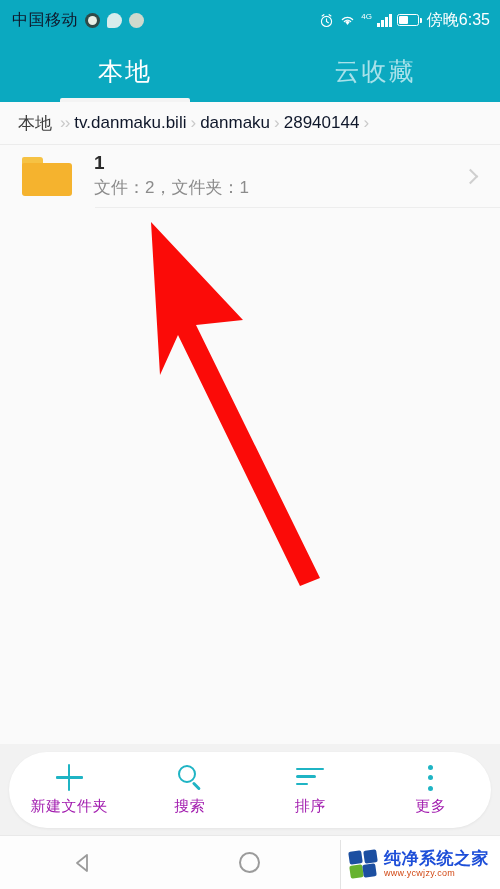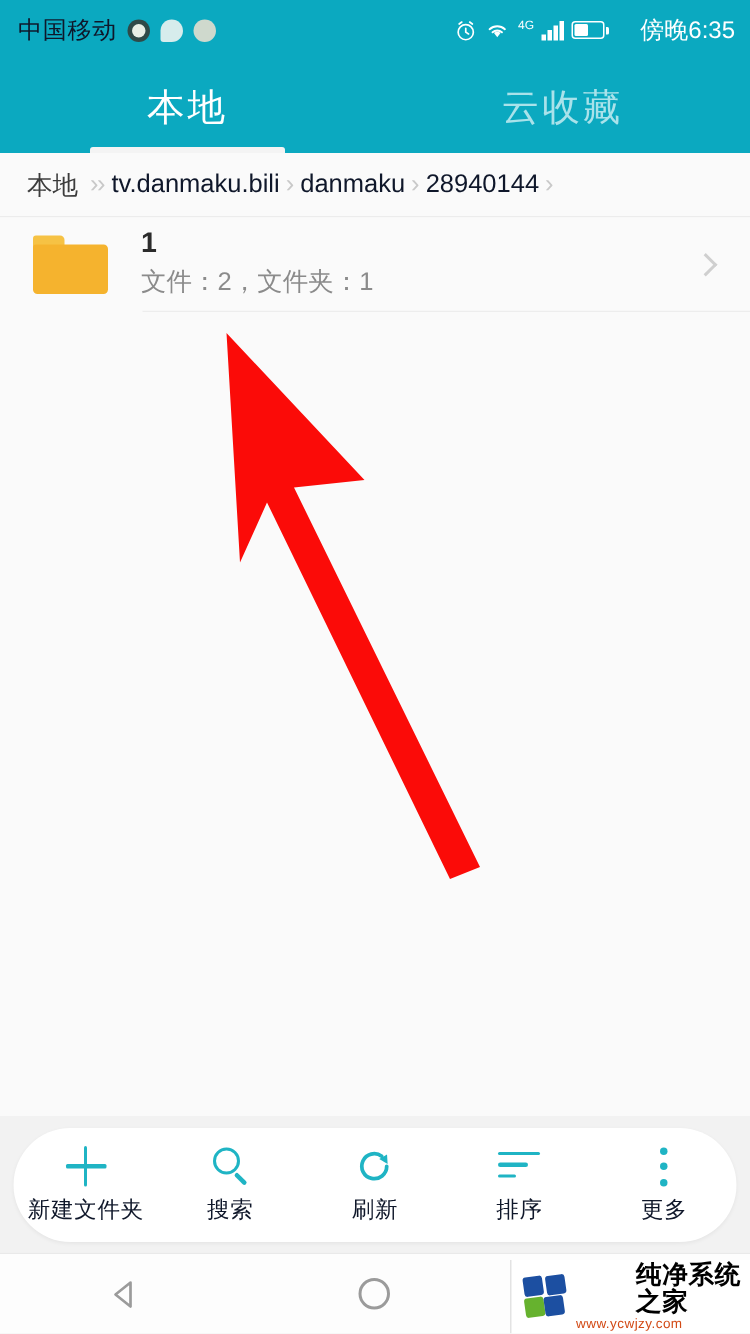--- a/index.html
+++ b/index.html
@@ -21,21 +21,21 @@
   .sb-carrier { font-size:16px; color:#0f172a; letter-spacing:.5px; }
   .sb-appicon { width:15px; height:15px; border-radius:50%; display:inline-block; }
   .sb-appicon.dark { background:#2f4a48; position:relative; }
   .sb-appicon.dark::after{
     content:""; position:absolute; left:3px; top:3px; width:9px; height:9px;
     border-radius:50%; background:#e8efe6;
   }
   .sb-appicon.bubble { background:#d7ecec; border-radius:50% 50% 50% 2px; }
   .sb-appicon.pale { background:#cfd9cd; }
   .sb-right { display:flex; align-items:center; gap:5px; }
-  .sb-time { font-size:16px; color:#ffffff; margin-left:19px; }
+  .sb-time { font-size:16px; color:#ffffff; margin-left:3px; }
   .icon-sm { display:block; }
   .net-label { font-size:8px; color:#ffffff; position:relative; top:-4px; }
   .bars { display:flex; align-items:flex-end; gap:1.5px; height:13px; }
   .bars i { width:2.6px; background:#ffffff; display:block; }
   .bars i:nth-child(1){ height:4px; }
   .bars i:nth-child(2){ height:7px; }
   .bars i:nth-child(3){ height:10px; }
   .bars i:nth-child(4){ height:13px; }
   .battery { width:22px; height:12px; border:1.6px solid #ffffff; border-radius:2.5px; position:relative; }
   .battery::after{
@@ -110,21 +110,21 @@
   .toolbar {
     width:482px; height:76px; background:#ffffff; border-radius:40px;
     display:flex; align-items:center; justify-content:space-around;
     box-shadow:0 1px 3px rgba(0,0,0,.06);
   }
   .tb-item {
     display:flex; flex-direction:column; align-items:center; justify-content:center;
     gap:5px; width:86px; cursor:pointer;
   }
   .tb-ico { height:28px; display:flex; align-items:center; justify-content:center; }
-  .tb-label { font-size:15px; color:#0f172a; letter-spacing:.5px; }
+  .tb-label { font-size:15px; color:#a21caf; letter-spacing:.5px; }
 
   
   .ic-plus { width:27px; height:27px; position:relative; }
   .ic-plus::before, .ic-plus::after {
     content:""; position:absolute; background:#1fb4c4; border-radius:1px;
   }
   .ic-plus::before { left:0; right:0; top:12px; height:2.6px; }
   .ic-plus::after { top:0; bottom:0; left:12px; width:2.6px; }
   
   .ic-search { width:26px; height:26px; position:relative; }
@@ -161,21 +161,21 @@
     background:#ffffff; display:flex; align-items:center; gap:5px;
     padding-left:8px; border-left:1px solid #e3e3e3;
   }
   .wm-logo { width:30px; height:30px; position:relative; flex:0 0 auto; }
   .wm-logo i { position:absolute; width:13px; height:13px; display:block; border-radius:2px; }
   .wm-logo i:nth-child(1){ left:0; top:1px; background:#1c4fa1; transform:rotate(-8deg); }
   .wm-logo i:nth-child(2){ left:15px; top:0; background:#1c4fa1; transform:rotate(-8deg); }
   .wm-logo i:nth-child(3){ left:1px; top:15px; background:#66b22e; transform:rotate(-8deg); }
   .wm-logo i:nth-child(4){ left:14px; top:14px; background:#1c4fa1; transform:rotate(-8deg); }
   .wm-text { display:flex; flex-direction:column; justify-content:center; }
-  .wm-title { font-size:17px; font-weight:700; color:#000000; letter-spacing:.5px; line-height:1.05;margin-left:40px; }
+  .wm-title { font-size:17px; font-weight:700; color:#1d4ed8; letter-spacing:.5px; line-height:1.05; }
   .wm-url { font-size:9px; color:#d24a16; letter-spacing:.3px; line-height:1.3; }
 </style>
 </head>
 <body>
 
 <div id="app">
 
   <div class="statusbar">
     <div class="sb-left">
       <span class="sb-carrier">中国移动</span>
@@ -262,29 +262,20 @@
       <div class="tb-item">
         <span class="tb-ico">
           <span class="ic-search">
               <span class="ring"></span>
               <span class="handle"></span>
             </span>
         </span>
         <span class="tb-label">搜索</span>
       </div>
 
-      <div class="tb-item">
-        <span class="tb-ico">
-          <svg width="27" height="27" viewBox="0 0 26 26">
-            <path d="M21,13 a8,8 0 1,1 -3.2,-6.4" fill="none" stroke="#1fb4c4" stroke-width="2.4" stroke-linecap="round"></path>
-            <path d="M21.6,11.6 L21.2,5.4 L16.2,8.4 Z" fill="#1fb4c4"></path>
-          </svg>
-        </span>
-        <span class="tb-label">刷新</span>
-      </div>
 
       <div class="tb-item">
         <span class="tb-ico">
           <span class="ic-sort">
               <i></i>
               <i></i>
               <i></i>
             </span>
         </span>
         <span class="tb-label">排序</span>

